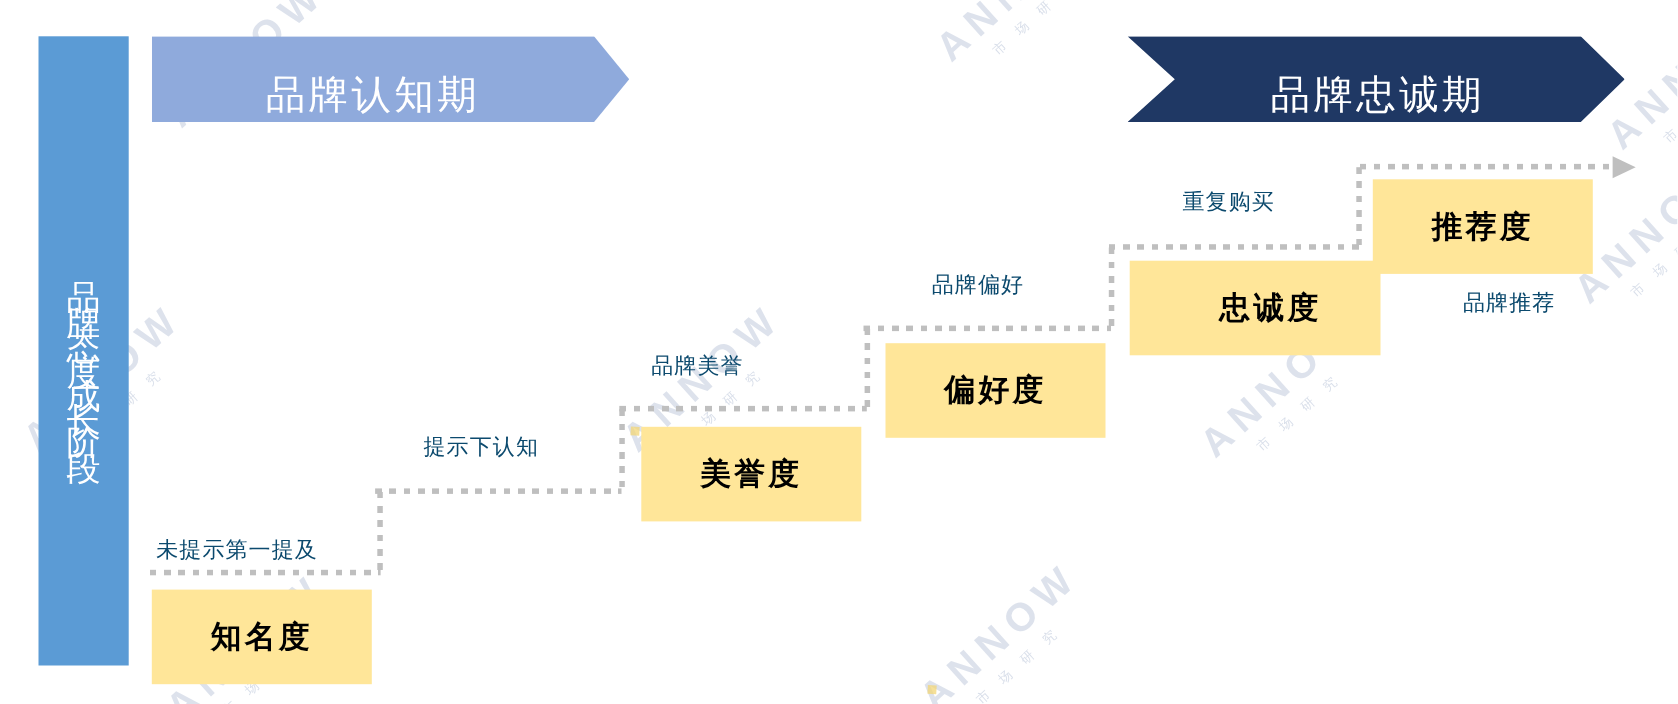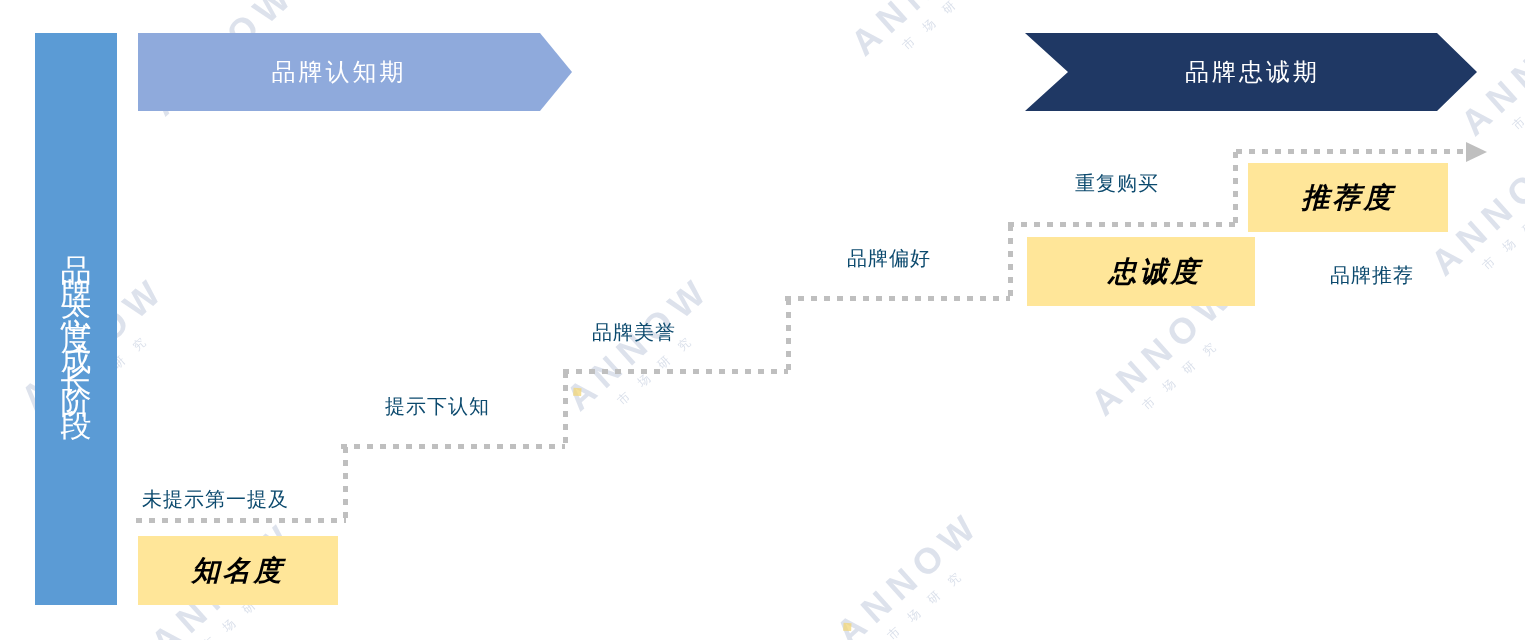--- a/index.html
+++ b/index.html
@@ -16,40 +16,40 @@
   .sidebar{
     position:absolute; left:35px; top:33px; width:82px; height:572px;
     background:var(--sidebar_blue); display:flex; align-items:center; justify-content:center;
   }
   .sidebar-text{
     writing-mode:vertical-rl; text-orientation:upright;
     color:#fff; font-size:31px; letter-spacing:22px; line-height:1;
   }
   
   .banner{
-    position:absolute; top:33px; height:78px; display:flex; align-items:center; justify-content:center;
-    color:var(--banner_text); font-size:24px; letter-spacing:3px; box-sizing:border-box;
+    position:absolute; top:33px; height:78px; display:flex; align-items:flex-end; justify-content:center;
+    color:var(--banner_text); font-size:36px; letter-spacing:3px; box-sizing:border-box;
   }
   .banner-1{
     left:138px; width:434px; background:var(--stage1_blue); padding-right:32px;
     clip-path:polygon(0 0, 402px 0, 100% 50%, 402px 100%, 0 100%);
   }
   .banner-2{
     left:585px; width:423px; background:var(--stage2_blue); padding-left:43px; padding-right:36px;
     clip-path:polygon(0 0, 387px 0, 100% 50%, 387px 100%, 0 100%, 43px 50%);
   }
   .banner-3{
     left:1025px; width:452px; background:var(--stage3_navy); padding-left:43px; padding-right:40px;
     clip-path:polygon(0 0, 412px 0, 100% 50%, 412px 100%, 0 100%, 43px 50%);
   }
   
   .step-box{
-    position:absolute; width:200px; height:69px; background:var(--box_yellow);
+    position:absolute; width:200px; height:86px; background:var(--box_yellow);
     display:flex; align-items:center; justify-content:center;
-    font-size:28px; font-weight:700; letter-spacing:3px; color:#000;font-style:italic;
+    font-size:28px; font-weight:700; letter-spacing:3px; color:#000;
   }
   
   .dot-h{position:absolute; height:5px;
     background-image:repeating-linear-gradient(to right, var(--dot_gray) 0 6px, transparent 6px 13px);}
   .dot-v{position:absolute; width:5px;
     background-image:repeating-linear-gradient(to bottom, var(--dot_gray) 0 6px, transparent 6px 13px);}
   .arrow-head{
     position:absolute; left:1466px; top:142px; width:0; height:0;
     border-top:10px solid transparent; border-bottom:10px solid transparent;
     border-left:21px solid var(--dot_gray);
@@ -128,20 +128,26 @@
   <div class="dot-v" style="left:343px; top:447px; height:72px;"></div>
   <div class="dot-v" style="left:563px; top:372px; height:73px;"></div>
   <div class="dot-v" style="left:786px; top:299px; height:71px;"></div>
   <div class="dot-v" style="left:1008px; top:225px; height:72px;"></div>
   <div class="dot-v" style="left:1233px; top:152px; height:71px;"></div>
   <div class="arrow-head"></div>
 
   <div class="step-box" style="left:138px; top:536px;">
     <span>知名度</span>
   </div>
+  <div class="step-box" style="left:583px; top:388px;">
+    <span>美誉度</span>
+  </div>
+  <div class="step-box" style="left:805px; top:312px;">
+    <span>偏好度</span>
+  </div>
   <div class="step-box" style="left:1027px; top:237px;padding-left:28px;">
     <span>忠诚度</span>
   </div>
   <div class="step-box" style="left:1248px; top:163px;">
     <span>推荐度</span>
   </div>
 
   <div class="anno" style="left:142px; top:486px;">未提示第一提及</div>
   <div class="anno" style="left:385px; top:393px;text-align:center;">提示下认知</div>
   <div class="anno" style="left:592px; top:319px;">品牌美誉</div>

